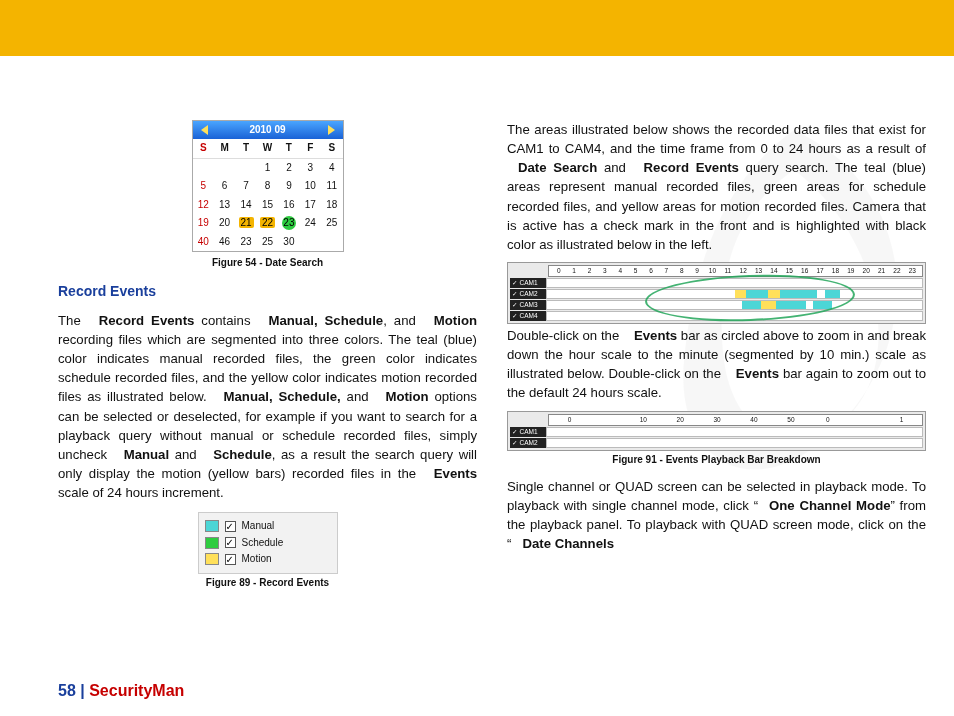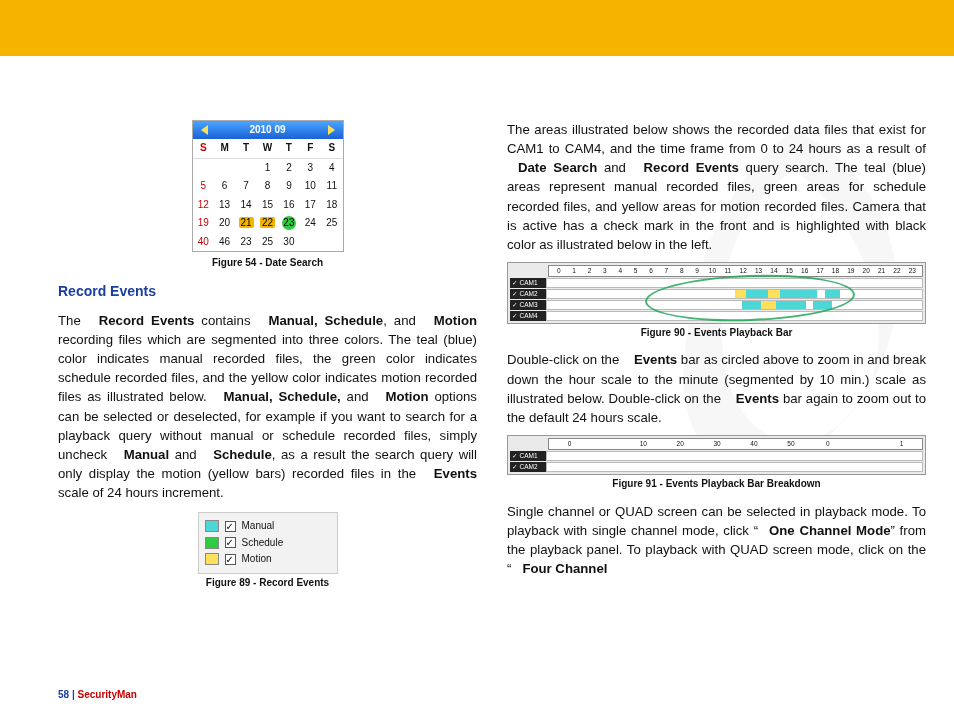--- a/index.html
+++ b/index.html
@@ -5,21 +5,21 @@
   * { margin: 0; padding: 0; box-sizing: border-box; }
   html, body { width: 954px; height: 716px; font-family: "Segoe UI", Arial, sans-serif; background: #fff; }
   .page { width: 954px; height: 716px; position: relative; }
   .topbar { width: 100%; height: 56px; background: #f4b400; }
   .content { position: absolute; top: 120px; left: 58px; right: 28px; bottom: 40px; display: flex; gap: 30px; }
   .col { width: 50%; font-size: 13.2px; line-height: 1.45; color: #111; }
   .col p { margin-bottom: 8px; text-align: justify; }
   .section-title { color: #1a3f9c; font-weight: 700; font-size: 14px; margin: 6px 0 10px 0; }
   .bold { font-weight: 700; padding-left: 11px; }
   .fig-caption { font-size: 10px; font-weight: 700; text-align: center; margin: 2px 0 10px 0; }
-  .footer { position: absolute; bottom: 16px; left: 58px; font-size: 10px; font-weight: 700; }
+  .footer { position: absolute; bottom: 16px; left: 58px; font-size: 16px; font-weight: 700; }
   .footer .pg { color: #1a3f9c; }
   .footer .bar { color: #1a3f9c; }
   .footer .brand { color: #c60000; }
 
   
   .cal-wrap { width: 152px; margin: 0 auto 4px auto; border: 1px solid #aaa; background: #fff; }
   .cal-hdr { background: linear-gradient(#4aa5ff, #1a62d6); height: 18px; display: flex; align-items: center; justify-content: space-between; padding: 0 8px; color: #fff; font-size: 10px; font-weight: 700; }
   .arrow { width: 0; height: 0; border-top: 5px solid transparent; border-bottom: 5px solid transparent; }
   .arrow.l { border-right: 7px solid #ffe05a; }
   .arrow.r { border-left: 7px solid #ffe05a; }
@@ -217,21 +217,20 @@
             <div class="pb-row">
               <div class="pb-label">
                 <span>✓</span>
                 <span>CAM4</span>
               </div>
               <div class="pb-track"></div>
             </div>
           </div>
         <div class="ring"></div>
       </div>
-      <div class="fig-caption">Figure 90 - Events Playback Bar</div>
 
       <p>
         Double-click on the <span class="bold">Events</span> bar as circled above to zoom in and break down the hour scale to the minute (segmented by 10 min.) scale as illustrated below.  Double-click on the <span class="bold">Events</span> bar again to zoom out to the default 24 hours scale.
       </p>
 
       <div class="pb">
         <div class="pb-scale" id="pb-scale-min">
             <span>0</span>
             <span></span>
             <span>10</span>
@@ -256,21 +255,21 @@
                 <span>✓</span>
                 <span>CAM2</span>
               </div>
               <div class="pb-track"></div>
             </div>
           </div>
       </div>
       <div class="fig-caption">Figure 91 - Events Playback Bar Breakdown</div>
 
       <p>
-        Single channel or QUAD screen can be selected in playback mode.  To playback with single channel mode, click “<span class="bold">One Channel Mode</span>” from the playback panel.  To playback with QUAD screen mode, click on the “<span class="bold">Four Channel</span>
+        Single channel or QUAD screen can be selected in playback mode.  To playback with single channel mode, click “<span class="bold">One Channel Mode</span>” from the playback panel.  To playback with QUAD screen mode, click on the “<span class="bold">Date Channels</span>
       </p>
     </div>
   </div>
 
   <div class="footer">
     <span class="pg">58</span>
     <span class="bar">  | </span>
     <span class="brand">SecurityMan</span>
   </div>
 </div>

